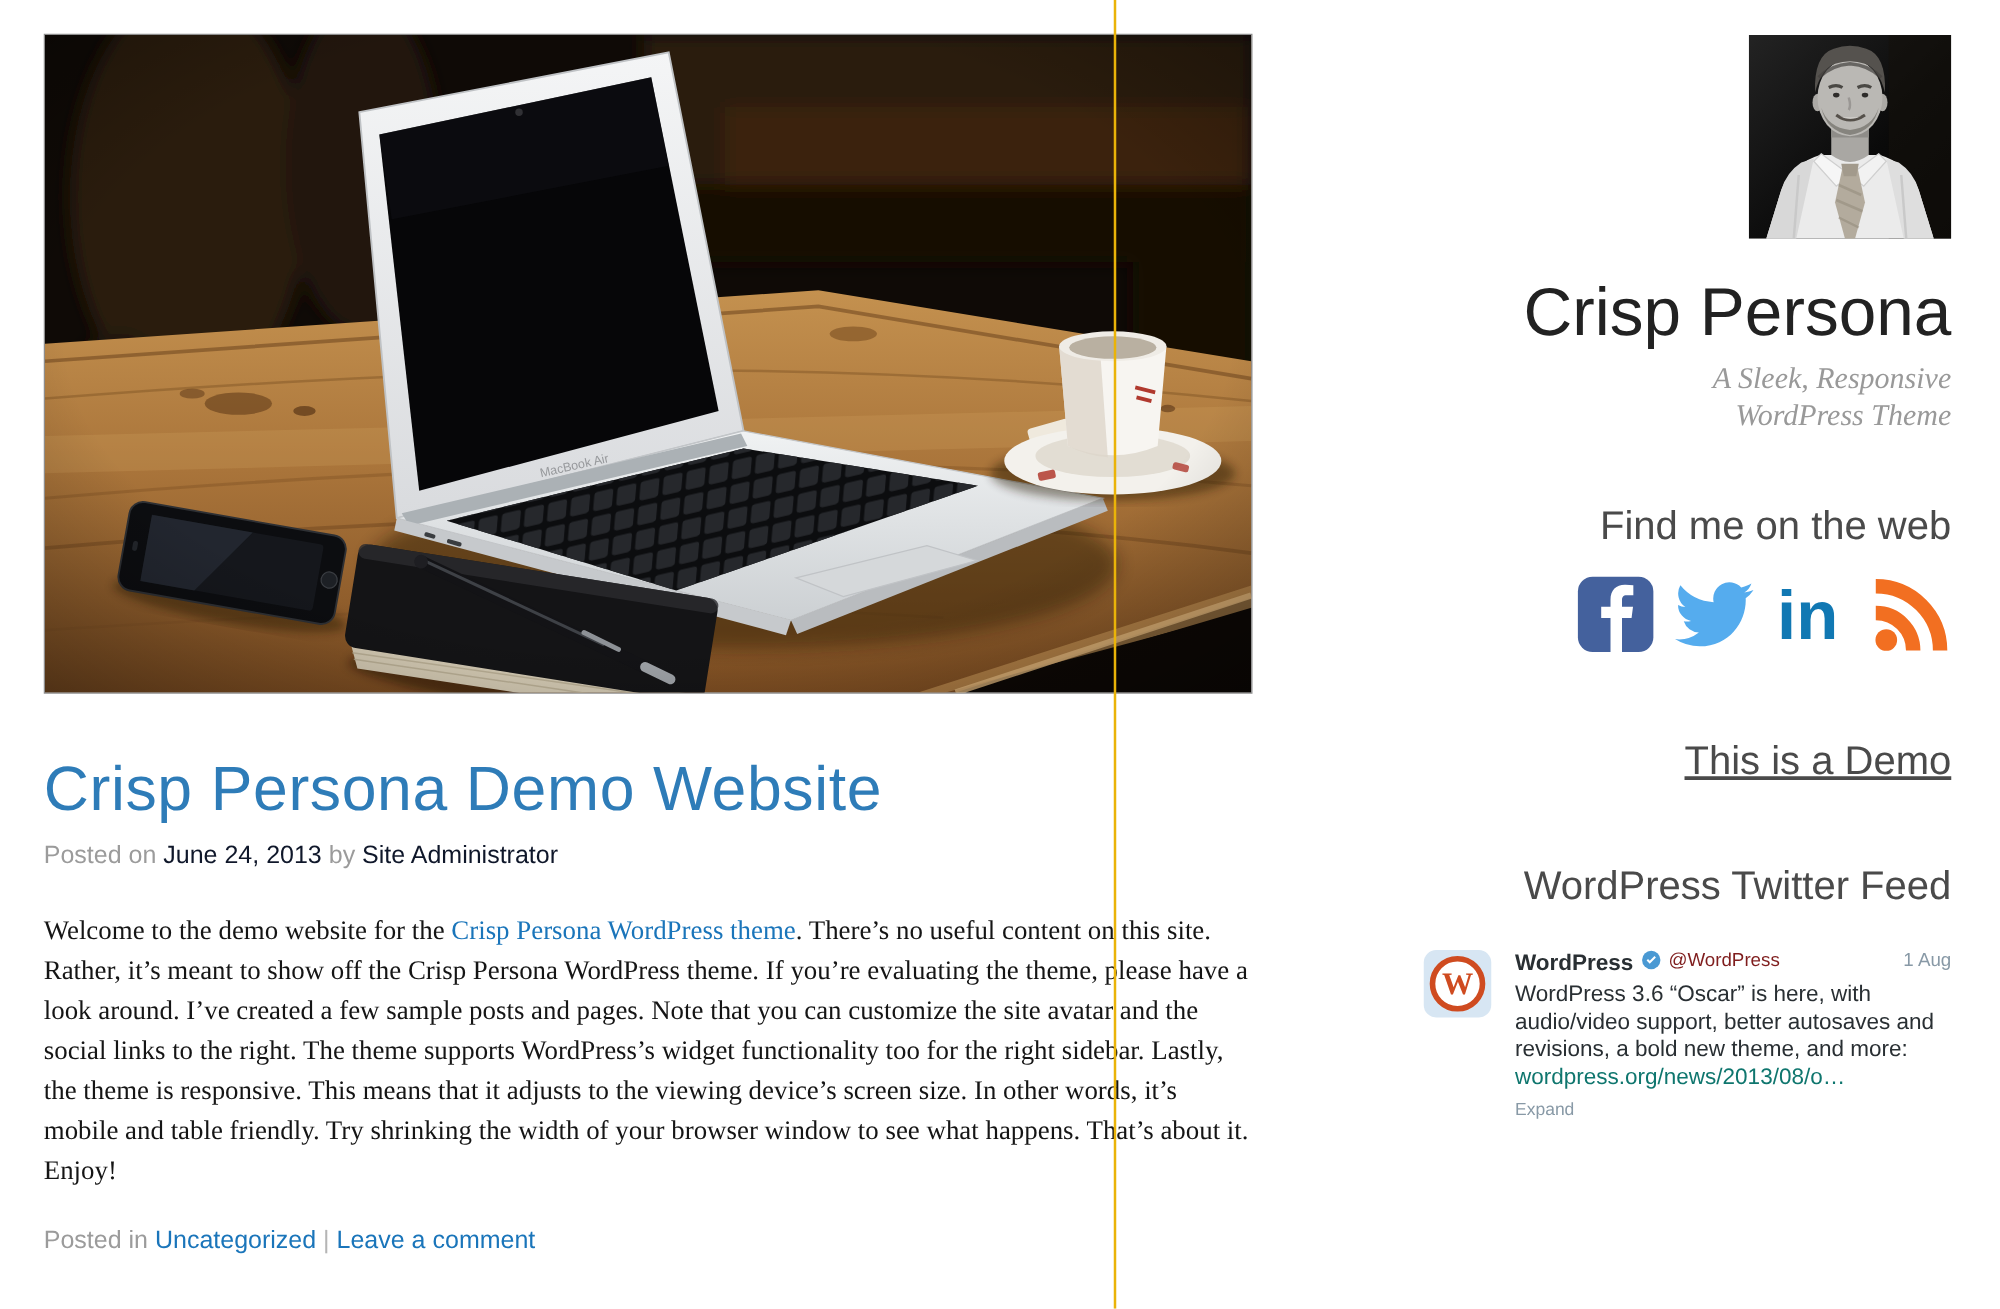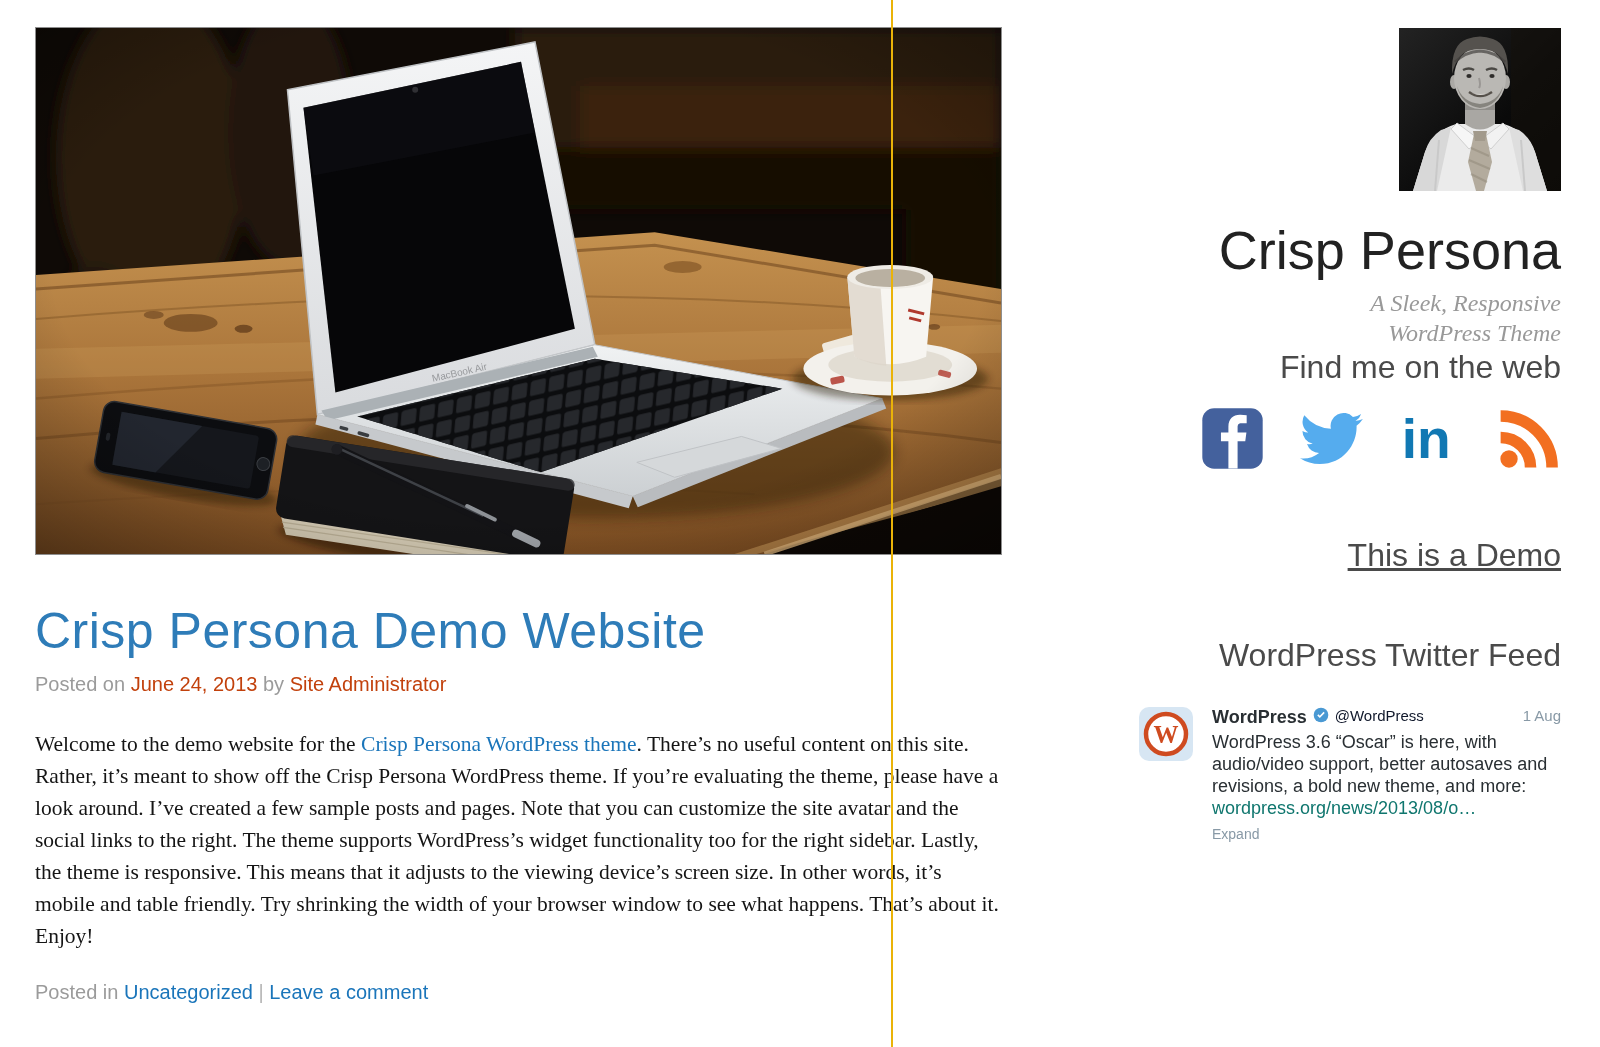--- a/index.html
+++ b/index.html
@@ -13,43 +13,43 @@
   a { text-decoration: none; cursor: pointer; }
   .page { display: flex; width: 1600px; height: 1047px; }
 
   
   main { width: 891px; flex: none; padding: 27px 61px 0 35px; }
   .featured { margin: 0; width: 967px; height: 528px; border: 1px solid #8e8e8e; }
   .featured svg { display: block; width: 100%; height: 100%; }
   .post-title { margin: 49px 0 0 0; font-size: 50px; font-weight: 100; letter-spacing: 0.5px; line-height: 1.1; }
   .post-title a { color: #2e7cb8; font-weight: 100; }
   .post-meta { margin: 14px 0 0 0; font-size: 20px; color: #9b9b9b; }
-  .post-meta a { color: #c2410c; }
+  .post-meta a { color: #0f172a; }
   .post-body { margin: 32px 0 0 0; width: 967px; font-family: "Liberation Serif", serif;
                font-size: 21.5px; line-height: 32px; color: #151515; }
   .post-body a { color: #1a75ba; }
   .post-footer { margin: 29px 0 0 0; font-size: 20px; color: #9b9b9b; }
   .post-footer a { color: #1a75ba; }
   .sep { color: #b5b5b5; }
 
   
   aside {
     flex: 1; min-height: 1047px; border-left: 2px solid #eab308;
     padding: 28px 39px 0 42px; text-align: right;
   }
   .avatar-wrap { width: 162px; height: 163px; margin-left: auto; }
   .avatar-wrap svg { display: block; width: 100%; height: 100%; }
   .site-title { margin: 30px 0 0 0; font-size: 54px; font-weight: 100; color: #222222; line-height: 1.1; }
   .tagline { margin: 8px 0 0 0; font-family: "Liberation Serif", serif; font-style: italic;
              font-size: 24px; line-height: 30px; color: #999999; }
   .widget-heading { margin: 0; font-size: 32px; font-weight: 100; color: #4a4a4a; line-height: 38px; }
-  .mt-find { }
+  .mt-find { margin-top: 53px; }
   .mt-demo { margin-top: 66px; text-decoration: underline; }
   .mt-feed { margin-top: 62px; }
-  .social-row { margin-top: 21px; display: flex; justify-content: flex-end; align-items: center; gap: 36px; }
+  .social-row { margin-top: 21px; display: flex; justify-content: flex-end; align-items: center; gap: 16px; }
   .social-row a { display: block; width: 63px; height: 63px; }
   .social-row svg { display: block; width: 63px; height: 63px; }
   .demo-text { margin: 22px 0 0 0; font-size: 20px; line-height: 28px; color: #2e2e2e; }
   .demo-text a { color: #1a75ba; }
 
   .tweet { margin: 33px 0 0 auto; width: 422px; display: flex; gap: 19px; text-align: left; }
   .tweet-avatar { flex: none; width: 54px; height: 54px; border-radius: 10px; background: #d7e6f3;
                   display: flex; align-items: center; justify-content: center; }
   .tweet-avatar svg { width: 46px; height: 46px; display: block; }
   .tweet-content { flex: 1; min-width: 0; }
@@ -310,21 +310,21 @@
       </div>
       <div class="tweet-content">
         <div class="tweet-header">
           <a href="#" class="tweet-name">WordPress</a>
           <span class="badge">
             <svg viewBox="0 0 24 24">
               <circle cx="12" cy="12" r="11" fill="#4A99D3"></circle>
               <path d="M10.2 16.4 6.4 12.6l1.7-1.7 2.1 2.1 5.7-5.7 1.7 1.7z" fill="#ffffff"></path>
             </svg>
           </span>
-          <a href="#" style="color:#0f172a">@WordPress</a>
+          <a href="#" style="color:#7f1d1d">@WordPress</a>
           <a href="#" class="tweet-date" style="color:#8899a6">1 Aug</a>
         </div>
         <div class="tweet-text"><span>WordPress 3.6 “Oscar” is here, with audio/video support, better autosaves and revisions, a bold new theme, and more: </span><a href="#">wordpress.org/news/2013/08/o…</a></div>
         <a href="#" class="tweet-expand">Expand</a>
       </div>
     </div>
 
   </aside>
 </div>
 

